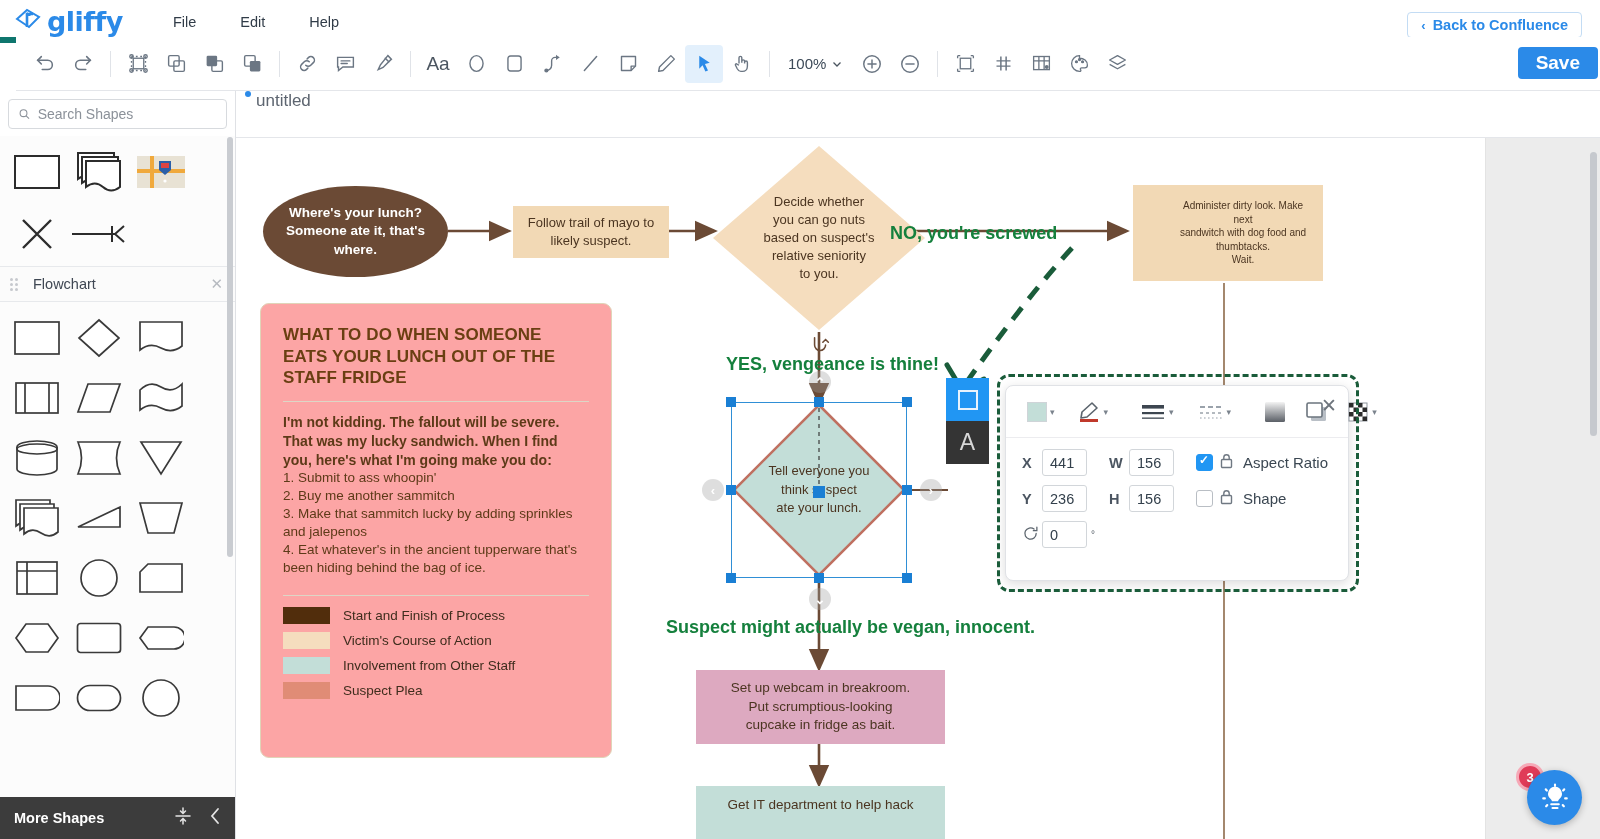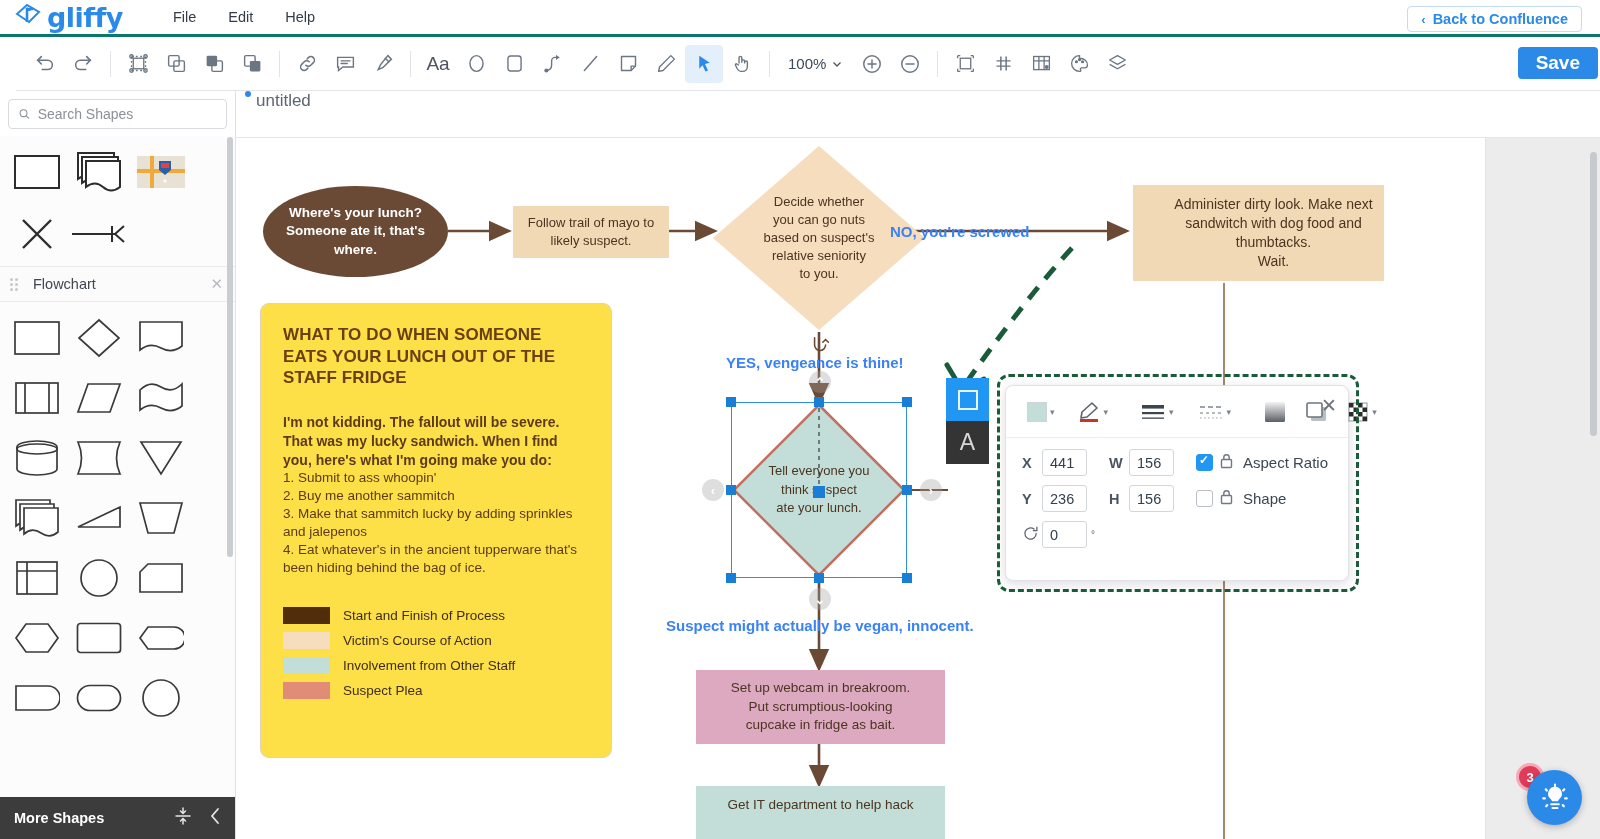--- a/index.html
+++ b/index.html
@@ -6,32 +6,32 @@
   html, body {
     width: 1600px; height: 839px;
     font-family: "Liberation Sans", sans-serif;
     background: #ffffff;
     overflow: hidden;
   }
   .app { position: relative; width: 1600px; height: 839px; }
 
   
   .menubar {
-    position: absolute; left: 0; top: 0; width: 1600px; height: 37px;
-    background: #fff; border-bottom: 3px solid #0f766e;
+    position: absolute; left: 0; top: 6px; width: 1600px; height: 37px;
+    background: #fff; border-bottom: 6px solid #0f766e;
     display: flex; align-items: center;
   }
   .logo-wrap { display: flex; align-items: center; padding-left: 14px; gap: 5px; }
   .logo-mark { width: 28px; height: 28px; }
   .logo-text {
     font-size: 27px; font-weight: 700; color: #2b8ae8;
     letter-spacing: -0.5px; line-height: 1;
     font-family: "DejaVu Sans", sans-serif;
   }
-  .menu-items { display: flex; align-items: center; margin-left: 34px; gap: 0; }
+  .menu-items { display: flex; align-items: center; margin-left: 34px; gap: 12px; }
   .menu-item {
     font-size: 14.5px; color: #313c48; padding: 6px 16px; cursor: pointer;
     border-radius: 3px;
   }
   .back-btn {
     position: absolute; right: 18px; top: 6px;
     height: 26px; padding: 0 13px;
     border: 1px solid #c3dcf4; border-radius: 4px; background: #fff;
     color: #2b8ae8; font-size: 14.5px; font-weight: 700;
     display: flex; align-items: center; gap: 7px; cursor: pointer;
@@ -135,27 +135,27 @@
     background: #dda9c0; color: #4b3521; font-size: 13.5px; line-height: 1.38;
     display: flex; align-items: center; justify-content: center; text-align: center;
     padding: 6px 10px;
   }
   .box-teal {
     background: #c3ded8; color: #4b3521; font-size: 13.5px; line-height: 1.38;
     display: flex; align-items: flex-start; justify-content: center; text-align: center;
     padding: 10px 10px;
   }
   .edge-label {
-    position: absolute; font-size: 15px; font-weight: 700; color: #3b82f6;
+    position: absolute; font-size: 18px; font-weight: 700; color: #15803d;
     white-space: nowrap;
   }
 
   
   .legend-card {
-    position: absolute; background: #fde047; border: 1px solid #e0d4b8;
+    position: absolute; background: #fca5a5; border: 1px solid #e0d4b8;
     border-radius: 9px; padding: 20px 22px 16px 22px;
   }
   .legend-title {
     font-size: 17px; font-weight: 700; color: #6a3f12; line-height: 1.27;
     letter-spacing: 0.1px;
   }
   .legend-rule { height: 1px; background: #ddd6c6; margin: 12px 0 11px 0; }
   .legend-sub { font-size: 14px; font-weight: 700; color: #5d3a18; line-height: 1.35; }
   .legend-list { font-size: 13.5px; color: #5d3a18; line-height: 1.33; }
   .legend-key { display: flex; align-items: center; gap: 13px; margin-bottom: 8px; }
@@ -694,21 +694,21 @@
           <path d="M108 2 L214 94 L108 186 L2 94 Z" fill="#f5ddbe"></path>
         </svg>
         <div class="node-text" style="position:absolute;left:0;top:0;width:216px;height:188px;display:flex;
              align-items:center;justify-content:center;text-align:center;font-size:13px;color:#4b3521;line-height:1.4;">Decide whether
 you can go nuts
 based on suspect's
 relative seniority
 to you.</div>
       </div>
 
-      <div class="node box-tan node-text" style="left:897px; top:47px; width:251px; height:96px; font-size:14px;padding-left:40px;">Administer dirty look. Make next
+      <div class="node box-tan node-text" style="left:897px; top:47px; width:190px; height:96px; font-size:10px;padding-left:40px;">Administer dirty look. Make next
 sandwitch with dog food and
 thumbtacks.
 Wait.</div>
 
       <div class="node node-text" style="left:940px; top:320px; width:120px; font-size:13.5px; font-weight:700;
            color:#4b3521; line-height:1.45;">Suspect
 -also be
 taking</div>
 
       <div class="node" style="left:495px; top:264px; width:176px; height:176px;">

